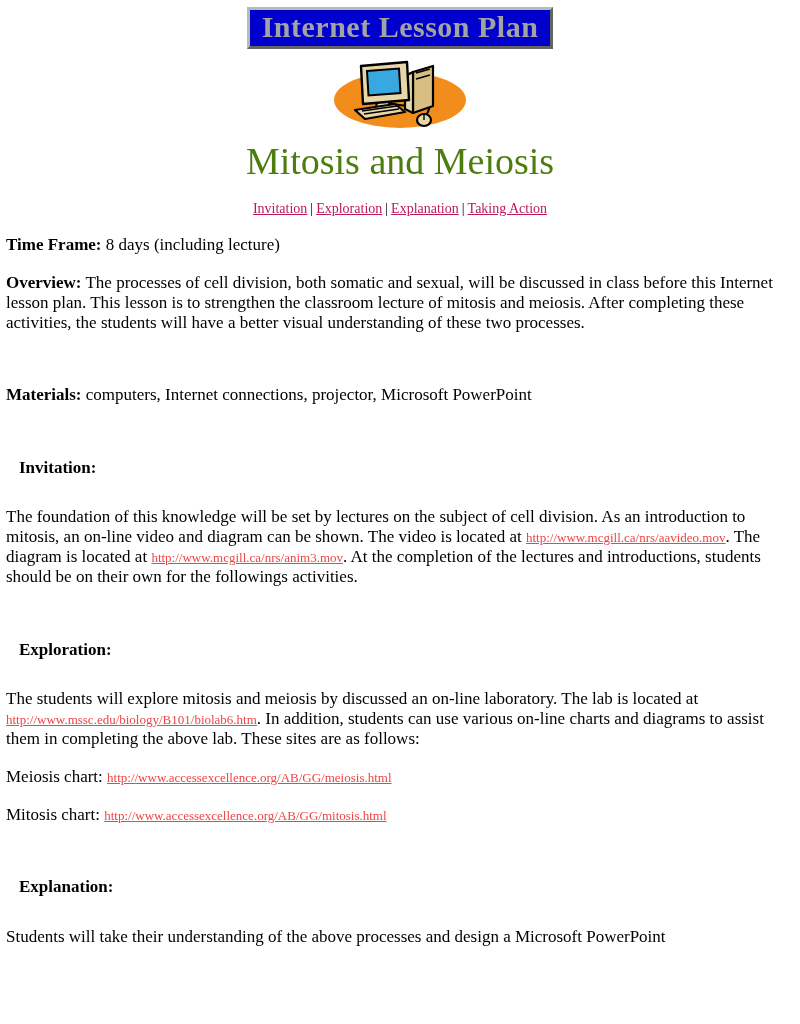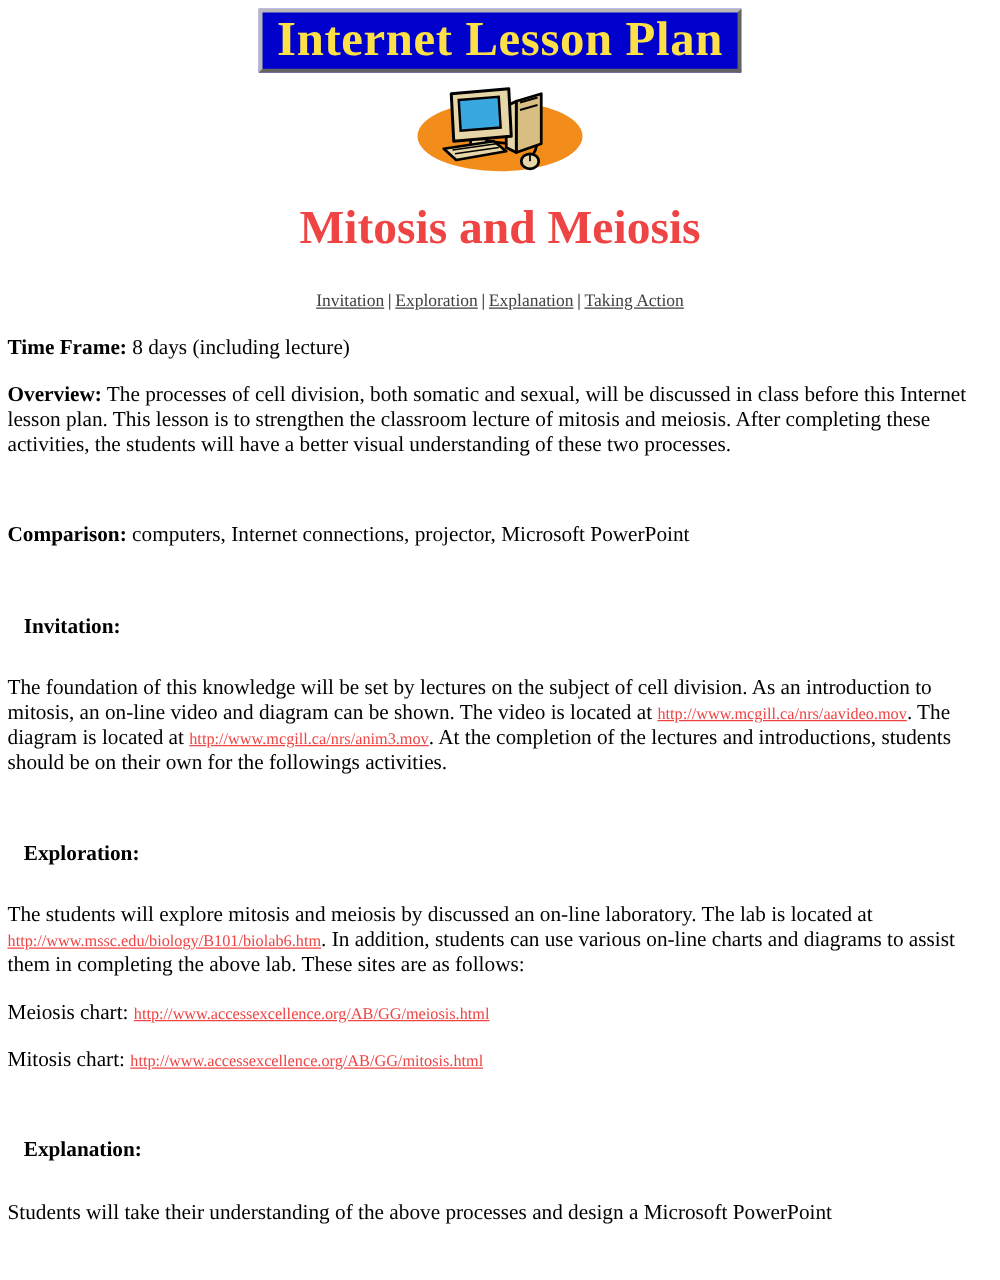--- a/index.html
+++ b/index.html
@@ -29,60 +29,60 @@
     padding-top: 7px;
   }
   .banner {
     display: inline-block;
     background: #0000CC;
     border: 3px outset #b8b8b8;
     padding: 2px 12px 4px 12px;
     line-height: 1.0;
   }
   .banner-text {
-    color: #fde047;
+    color: #a3a3a3;
     font-family: "Liberation Serif", "DejaVu Serif", serif;
     font-weight: bold;
-    font-size: 39px;
+    font-size: 30px;
     letter-spacing: 0.5px;
     white-space: nowrap;
   }
 
   
   .clipart-wrap {
     text-align: center;
     margin-top: 9px;
     height: 72px;
   }
   .clipart {
     display: inline-block;
     vertical-align: top;
   }
 
   
   .main-title {
     text-align: center;
     font-family: "Liberation Serif", "DejaVu Serif", serif;
-    font-weight: bold;
+    font-weight: normal;
     font-size: 38px;
-    margin: 12px;
+    margin: 0;
     padding-top: 12px;
     line-height: 1.05;
-    color: #ef4444;
+    color: #4d7c0f;
   }
 
   
   .navbar {
     text-align: center;
     font-size: 14px;
     padding-top: 19px;
     color: #000000;
   }
   .navbar a {
-    color: #404040;
+    color: #be185d;
     text-decoration: underline;
   }
   .nav-sep {
     color: #000000;
     padding: 0 3px;
   }
 
   
   .content {
     padding: 0 4px 0 6px;
@@ -169,21 +169,21 @@
   <div class="content">
 
 
     <p class="block"><span class="lbl">Time Frame:</span> <span>8 days (including lecture)</span></p>
 
 
     <p class="block"><span class="lbl">Overview:</span> <span>The processes of cell division, both somatic and sexual, will be discussed in class before this Internet lesson plan. This lesson is to strengthen the classroom lecture of mitosis and meiosis. After completing these activities, the students will have a better visual understanding of these two processes.</span></p>
 
     <div class="spacer-lg"></div>
 
-    <p class="block"><span class="lbl">Comparison:</span> <span>computers, Internet connections, projector, Microsoft PowerPoint</span></p>
+    <p class="block"><span class="lbl">Materials:</span> <span>computers, Internet connections, projector, Microsoft PowerPoint</span></p>
 
     <h2 class="sect">Invitation:</h2>
     <p class="block body-after-head"><span>The foundation of this knowledge will be set by lectures on the subject of cell division. As an introduction to mitosis, an on-line video and diagram can be shown. The video is located at </span><a class="url" href="#">http://www.mcgill.ca/nrs/aavideo.mov</a><span>. The diagram is located at </span><a class="url" href="#">http://www.mcgill.ca/nrs/anim3.mov</a><span>. At the completion of the lectures and introductions, students should be on their own for the followings activities.</span></p>
 
     <h2 class="sect">Exploration:</h2>
     <p class="block body-after-head"><span>The students will explore mitosis and meiosis by discussed an on-line laboratory. The lab is located at </span><a class="url" href="#">http://www.mssc.edu/biology/B101/biolab6.htm</a><span>. In addition, students can use various on-line charts and diagrams to assist them in completing the above lab. These sites are as follows:</span></p>
 
     <p class="block chartline"><span>Meiosis chart:</span> <a class="url" href="#">http://www.accessexcellence.org/AB/GG/meiosis.html</a></p>
 
     <p class="block chartline"><span>Mitosis chart:</span> <a class="url" href="#">http://www.accessexcellence.org/AB/GG/mitosis.html</a></p>

